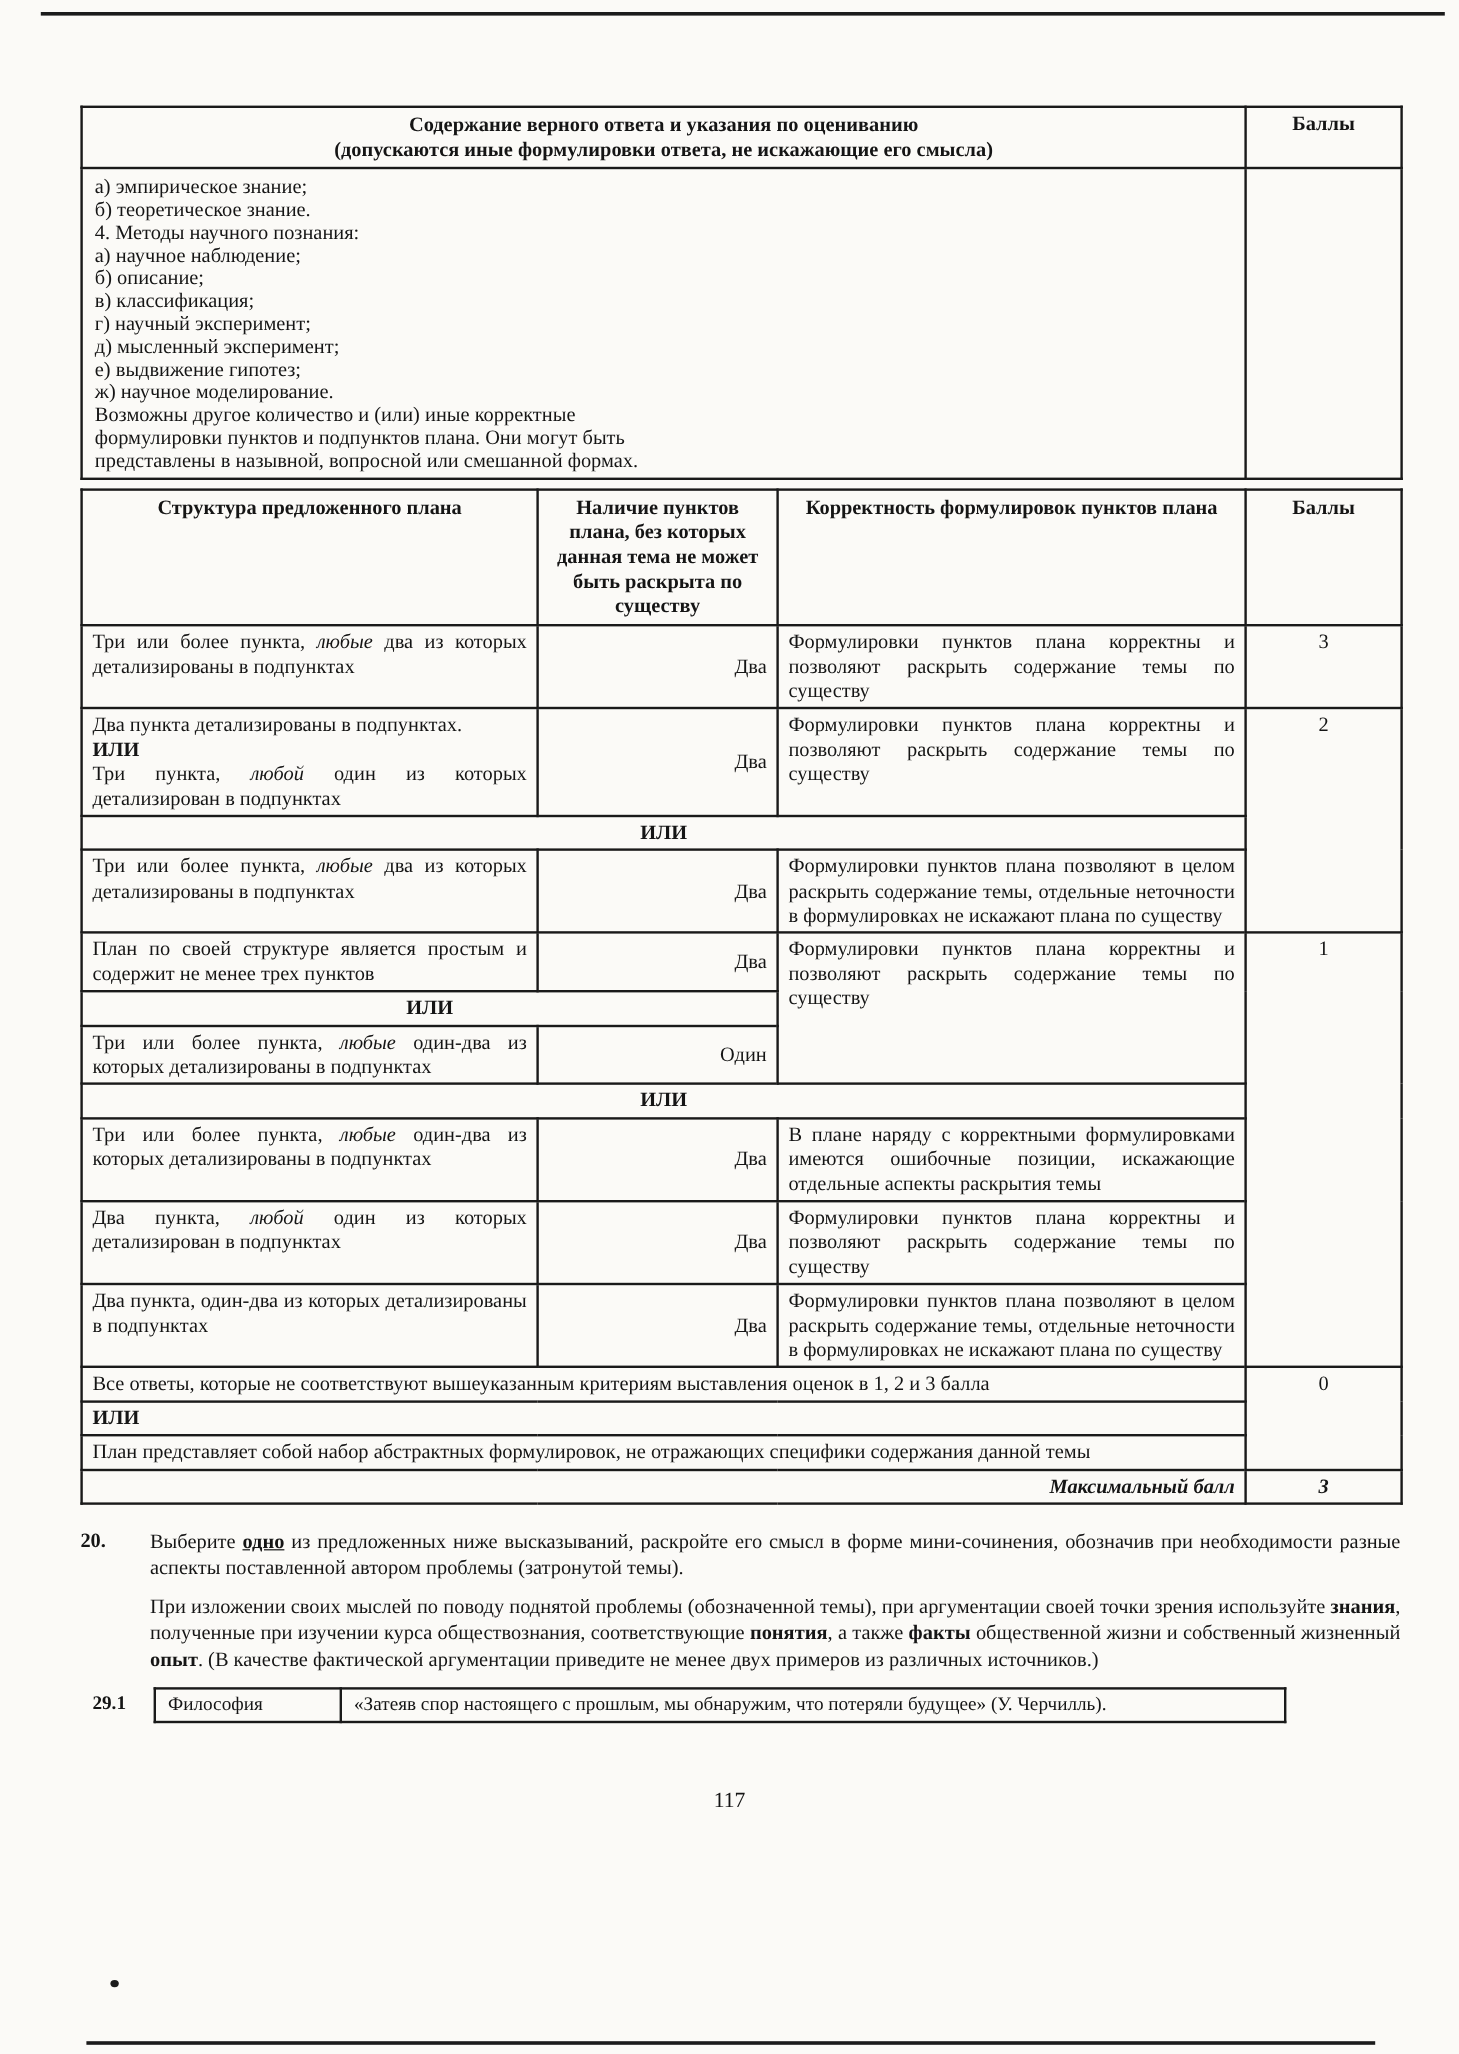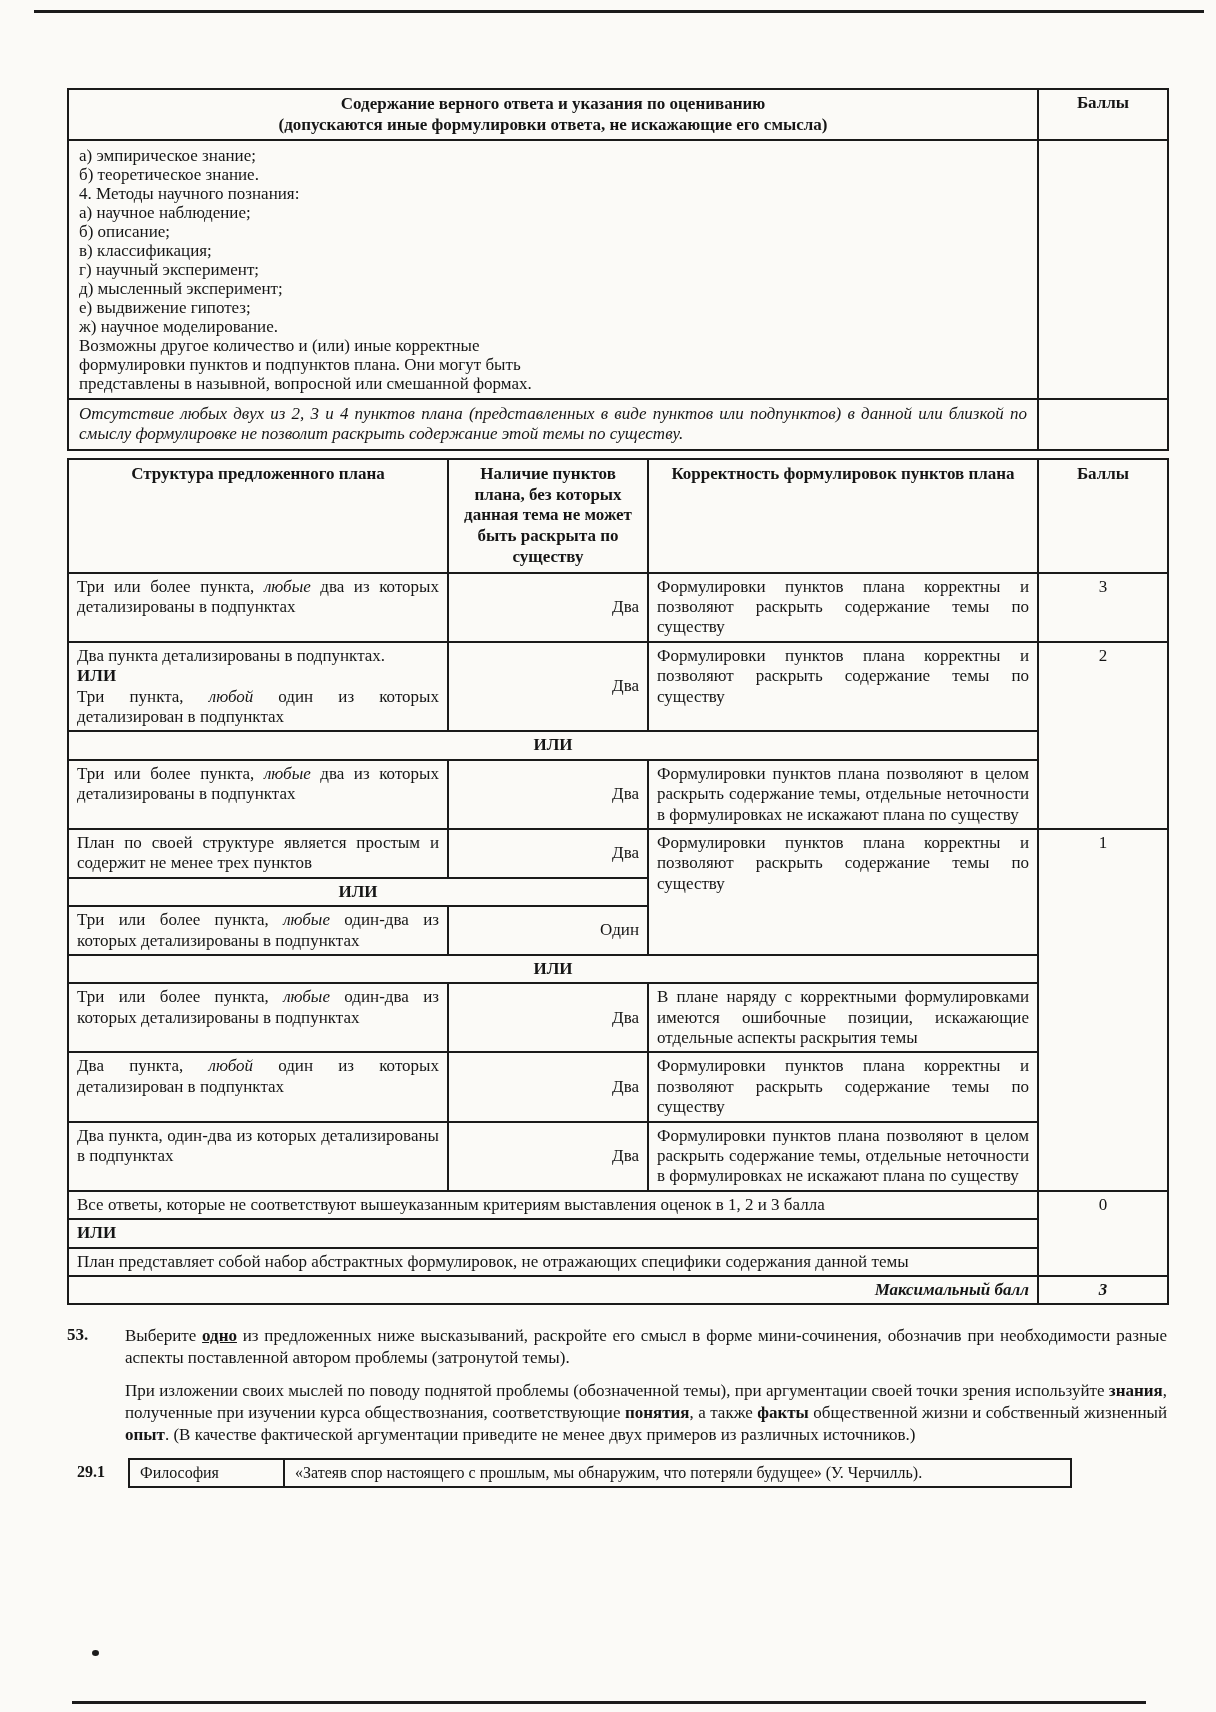--- a/index.html
+++ b/index.html
@@ -97,24 +97,20 @@
             <div>г) научный эксперимент;</div>
             <div>д) мысленный эксперимент;</div>
             <div>е) выдвижение гипотез;</div>
             <div>ж) научное моделирование.</div>
             <div>Возможны другое количество и (или) иные корректные</div>
             <div>формулировки пунктов и подпунктов плана. Они могут быть</div>
             <div>представлены в назывной, вопросной или смешанной формах.</div>
           </td>
           <td></td>
         </tr>
-        <tr>
-          <td class="t1-note">Отсутствие любых двух из 2, 3 и 4 пунктов плана (представленных в виде пунктов или подпунктов) в данной или близкой по смыслу формулировке не позволит раскрыть содержание этой темы по существу.</td>
-          <td></td>
-        </tr>
       </tbody>
     </table>
 
     <table class="t2">
       <colgroup>
           <col style="width:380px">
           <col style="width:200px">
           <col style="width:390px">
           <col style="width:130px">
         </colgroup>
@@ -194,32 +190,33 @@
         </tr>
         <tr>
           <td class="max-label" colspan="3">Максимальный балл</td>
           <td class="max-score">3</td>
         </tr>
       </tbody>
     </table>
 
     <div class="question">
       <div class="q-main">
-        <div class="q-num">53.</div>
+        <div class="q-num">20.</div>
         <div class="q-text">
           <p><span>Выберите </span><b class="u">одно</b><span> из предложенных ниже высказываний, раскройте его смысл в форме мини-сочинения, обозначив при необходимости разные аспекты поставленной автором проблемы (затронутой темы).</span></p>
           <p><span>При изложении своих мыслей по поводу поднятой проблемы (обозначенной темы), при аргументации своей точки зрения используйте </span><b>знания</b><span>, полученные при изучении курса обществознания, соответствующие </span><b>понятия</b><span>, а также </span><b>факты</b><span> общественной жизни и собственный жизненный </span><b>опыт</b><span>. (В качестве фактической аргументации приведите не менее двух примеров из различных источников.)</span></p>
         </div>
       </div>
       <table class="quotes">
         <tbody>
           <tr>
             <td class="qnum">29.1</td>
             <td class="qsubj">Философия</td>
             <td class="qtext">«Затеяв спор настоящего с прошлым, мы обнаружим, что потеряли будущее» (У. Черчилль).</td>
           </tr>
         </tbody>
       </table>
     </div>
 
   </div>
 
+  <div class="page-number">117</div>
 </div>
 
 </body></html>

